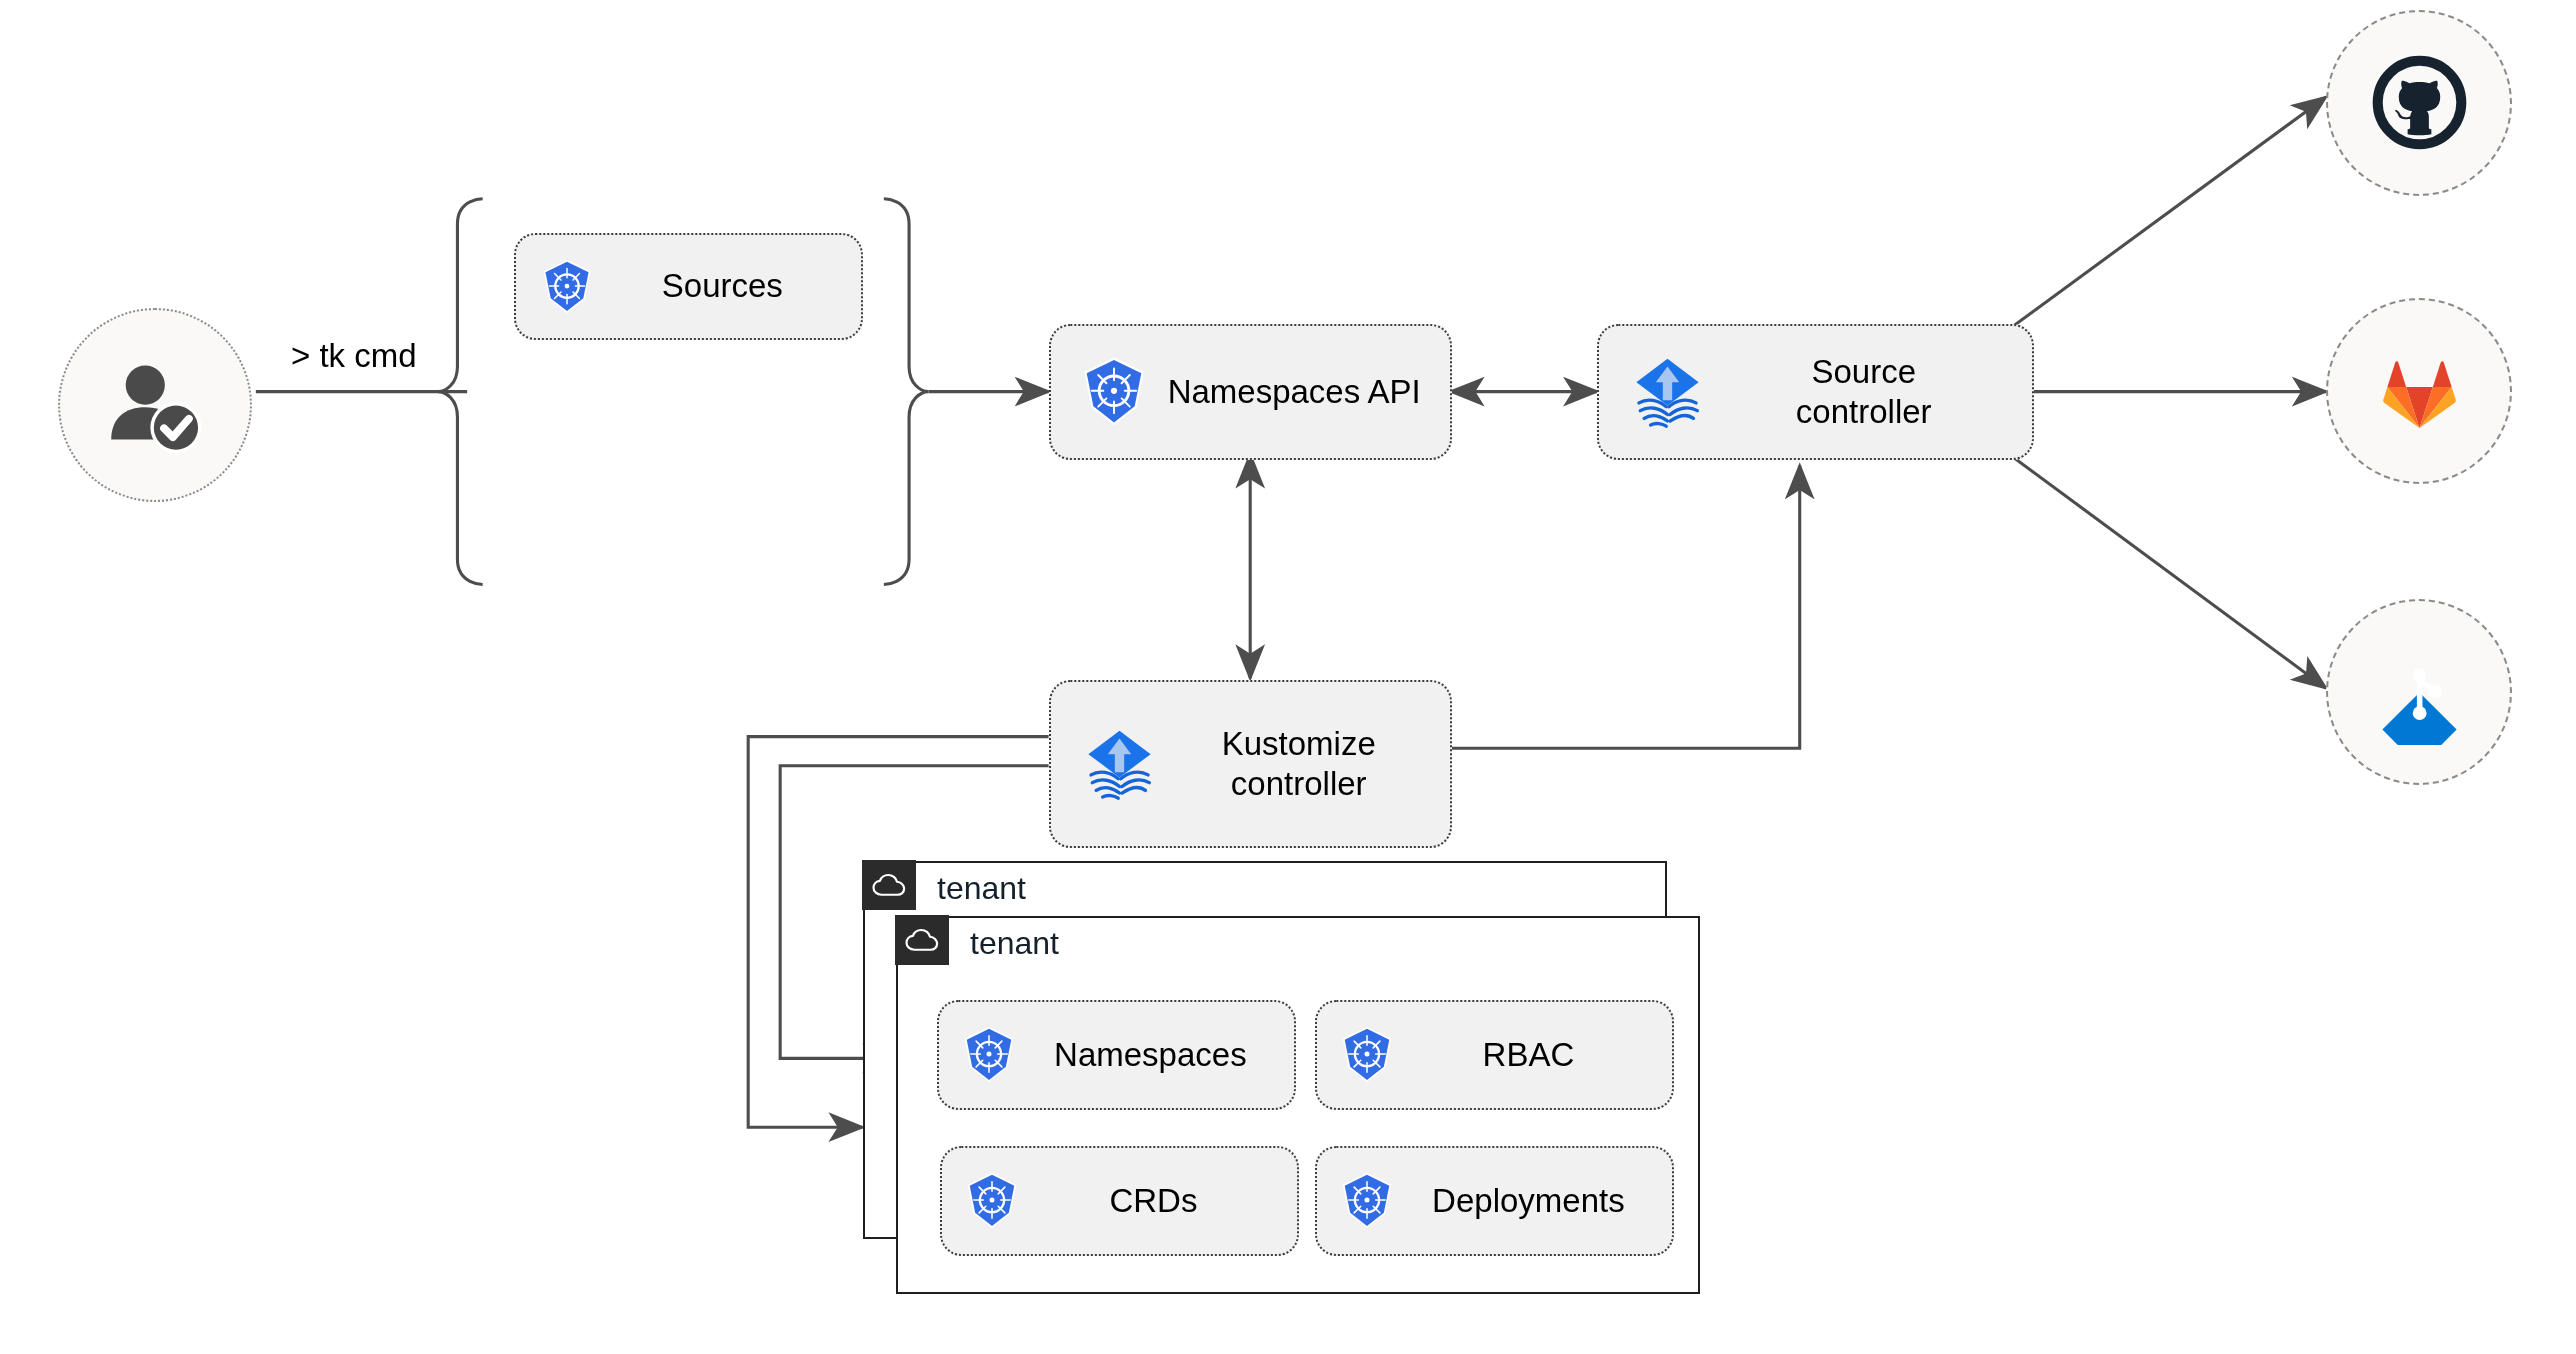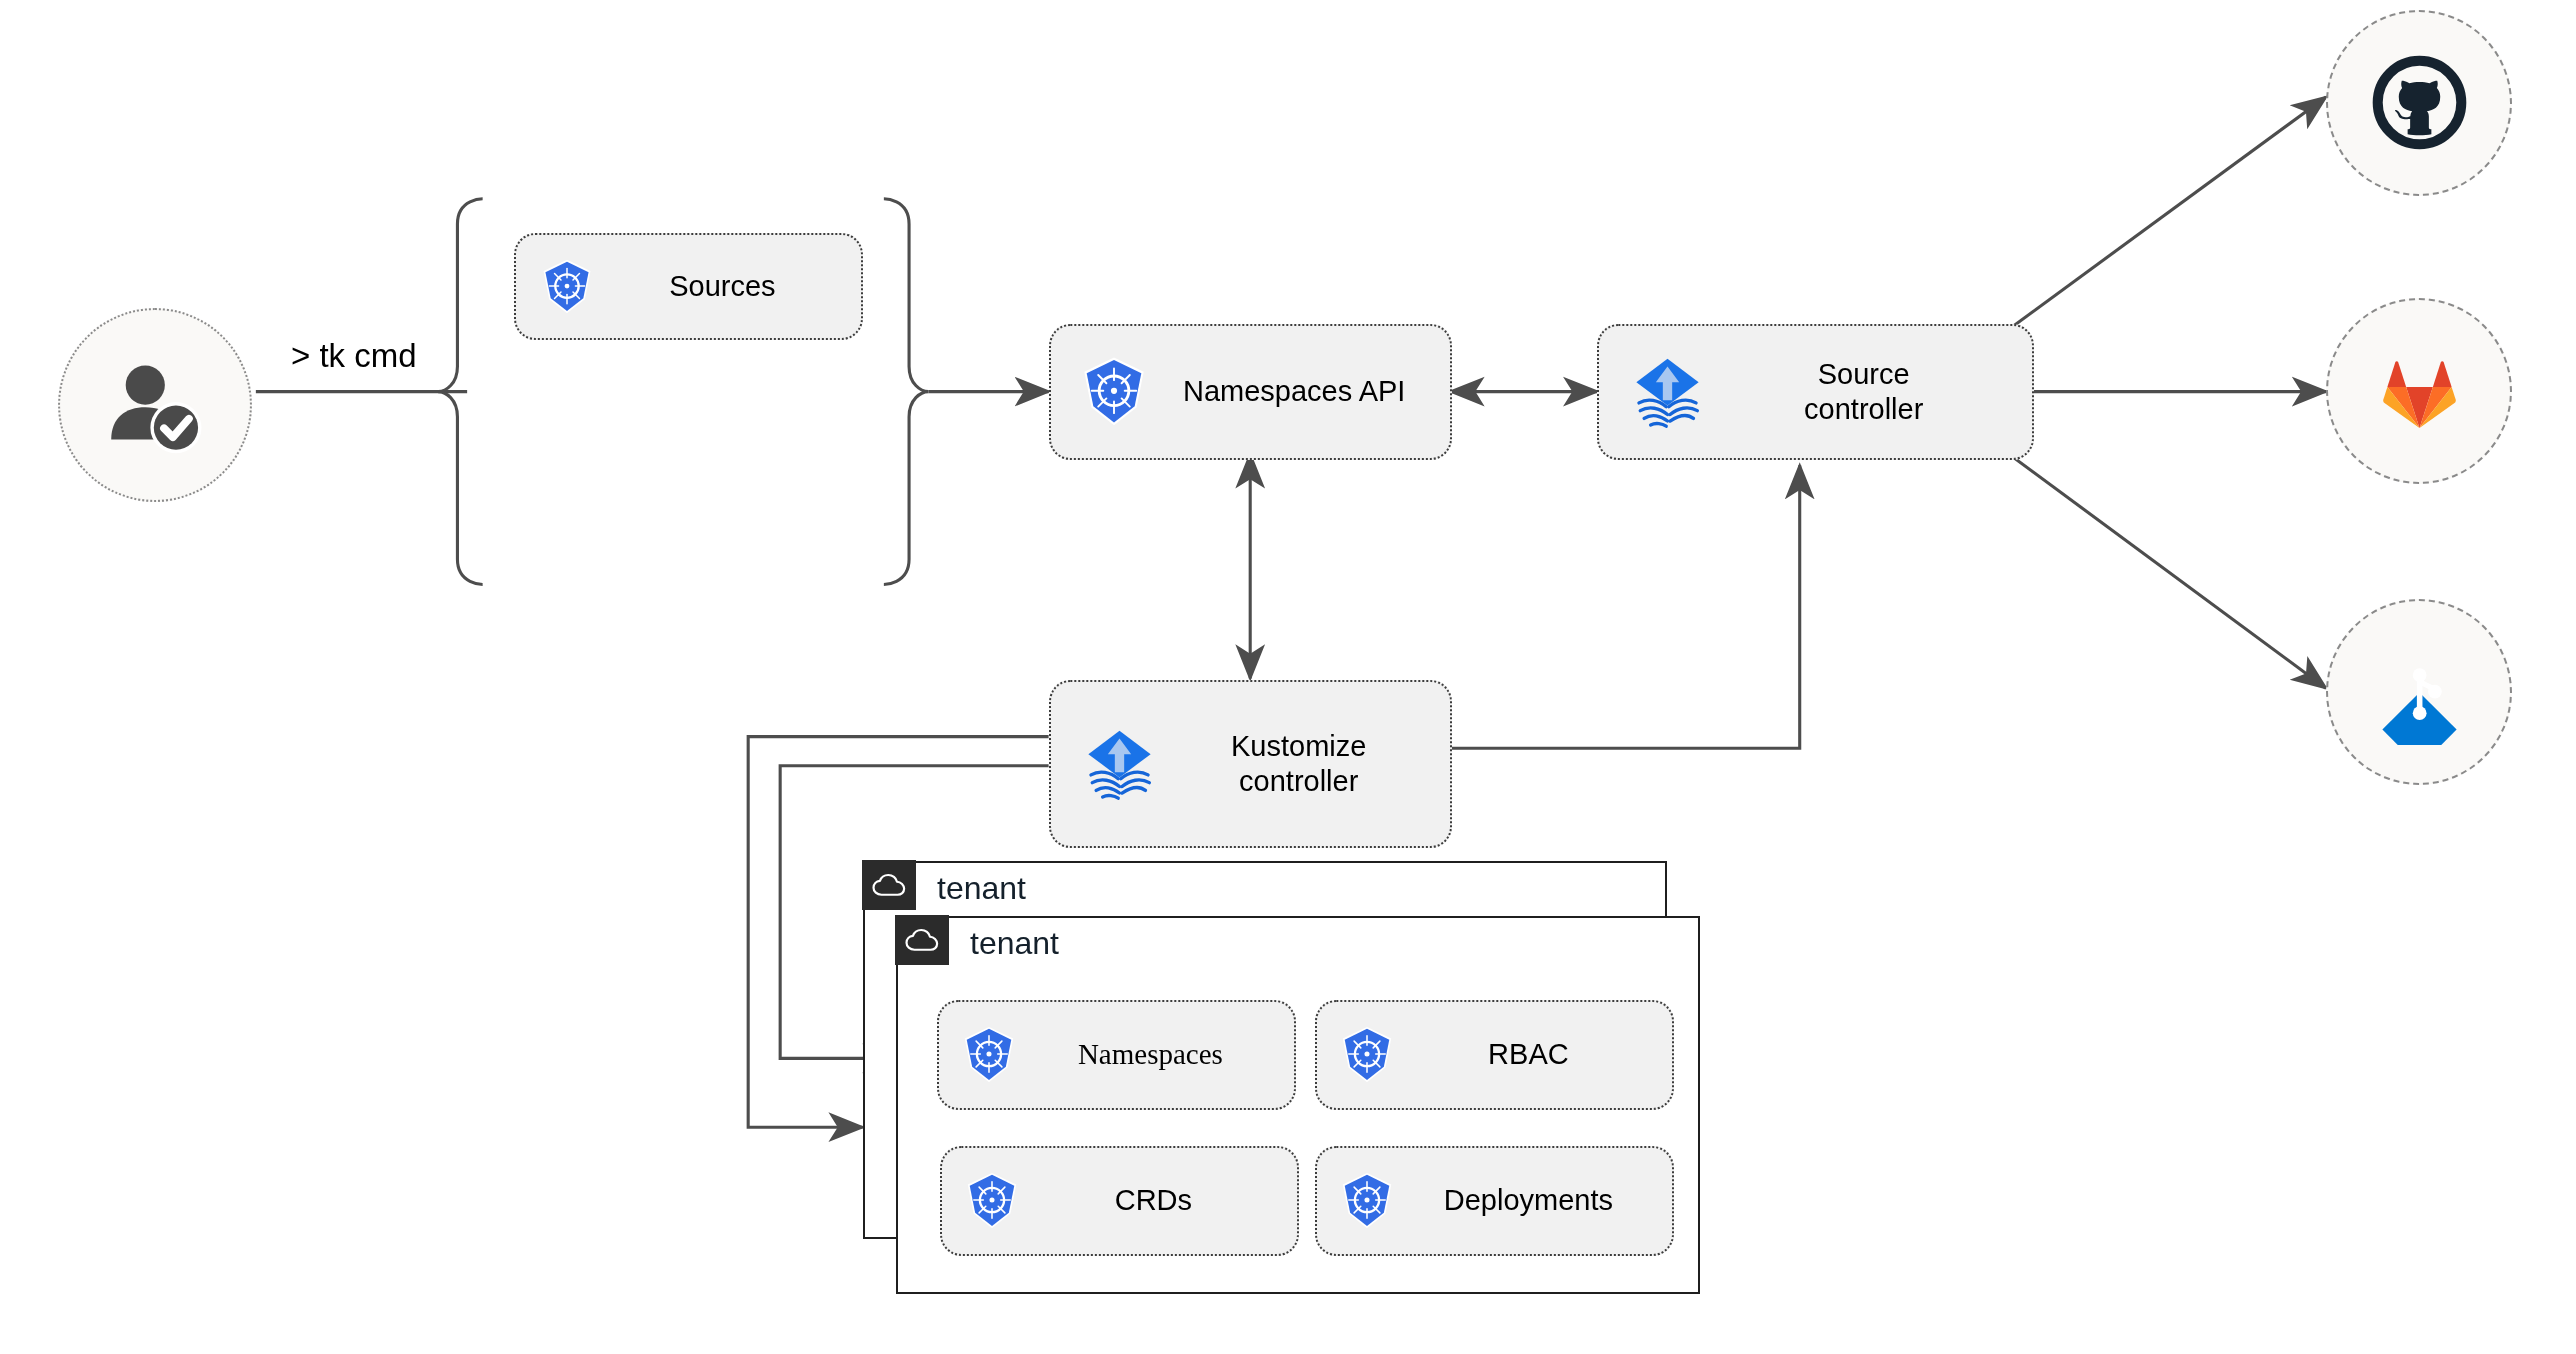--- a/index.html
+++ b/index.html
@@ -24,21 +24,21 @@
     border:2.9px dotted #3c3c3c;
     border-radius:21.3px;
     display:flex;
     align-items:center;
     box-sizing:border-box;
   }
   .node .ico{flex:0 0 auto;display:flex;align-items:center;justify-content:center;}
   .node .lbl{
     flex:1 1 auto;
     text-align:center;
-    font-size:29px;
+    font-size:33px;
     line-height:1.22;
     color:#000;
     padding-right:13.6px;
     white-space:pre-line;
   }
 
   
   .circle{
     position:absolute;
     border-radius:50%;
@@ -284,21 +284,21 @@
   <div class="tenant" style="left:896px;top:916px;width:804px;height:378px;">
     <div class="tenant-tab">
       <svg width="37" height="27" viewBox="0 0 44 30">
         <path d="M12.5 26 C7 26 3 22.2 3 17.6 C3 13.4 6.3 10 10.6 9.5
                  C12 5.3 16 2.5 20.6 2.5 C25.6 2.5 29.9 5.9 30.9 10.5
                  C35.6 10.9 39.4 14.6 39.4 19 C39.4 23 36 26 31.6 26 Z" fill="none" stroke="#ffffff" stroke-width="2.6" stroke-linejoin="round"></path>
       </svg>
     </div>
     <div class="tenant-title" style="left:72px;">tenant</div>
 
-    <div class="node" style="left:39px;top:82px;width:359px;height:110px;font-family:Liberation Serif, serif;">
+    <div class="node" style="left:39px;top:82px;width:359px;height:110px;">
       <span class="ico" style="margin-left:19.4px;">
         <svg width="62" height="62" viewBox="0 0 64 64">
           <path d="M32 3 L57 15 L51 45 L32 60 L13 45 L7 15 Z" fill="#ffffff"></path>
           <path d="M32 5 L55 16.3 L49.4 44 L32 57.7 L14.6 44 L9 16.3 Z" fill="#326CE5"></path>
           <g fill="#ffffff" stroke="#ffffff" stroke-width="1.6" stroke-linecap="round">
             <circle cx="32" cy="31" r="2.6" stroke="none"></circle>
             <circle cx="32" cy="31" r="12.5" fill="none" stroke-width="2.4"></circle>
             <line x1="32" y1="12.2" x2="32" y2="22"></line>
               <line x1="32" y1="40" x2="32" y2="49.8"></line>
             <line x1="13.2" y1="31" x2="23" y2="31"></line>

